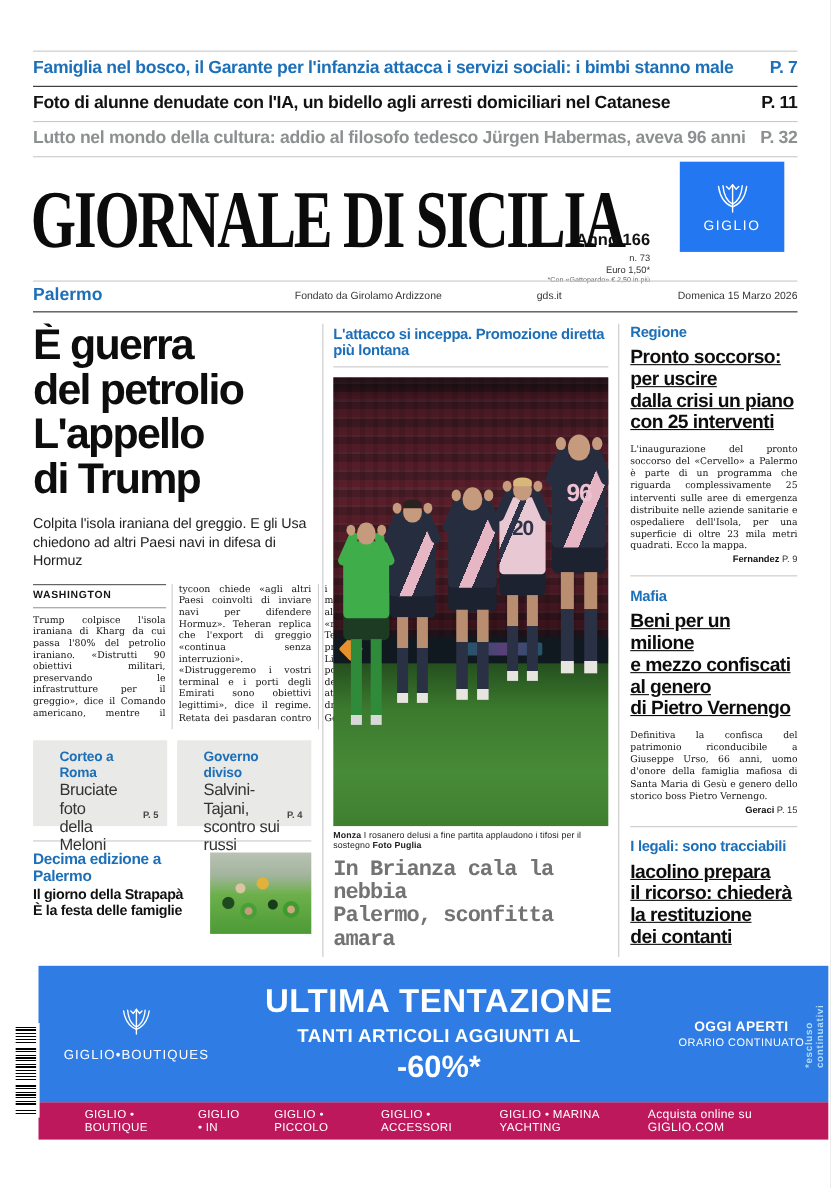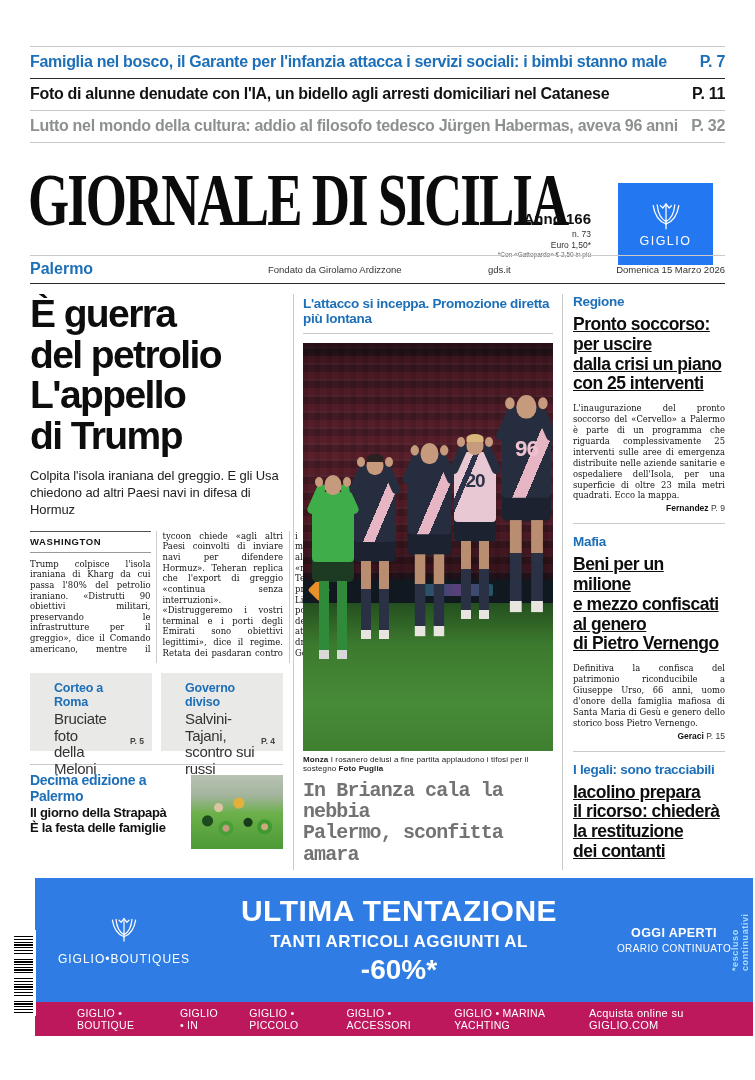--- a/index.html
+++ b/index.html
@@ -15,21 +15,21 @@
   .top-item.i1 { color:#121212; }
   .top-item.i2 { color:#8d9091;text-align:right; }
   .top-item .pg { font-weight:bold; margin-left:12px; white-space:nowrap; }
 
   
   .masthead { position:relative; margin:4px 30px 0; height:100px; }
   .mast-title { position:absolute; left:-2px; top:10px; font-family:"Liberation Serif", serif;
                 font-weight:900; font-size:54px; letter-spacing:-2px; white-space:nowrap;
                 transform:scaleY(1.38) scaleX(0.98); transform-origin:left top; color:#0b0b0b; }
   .logo-box { position:absolute; right:12px; top:0; width:95px; height:82px; background:#2377f0;
-              color:#fff; display:flex; flex-direction:column; align-items:center; justify-content:center;margin-top:36px; }
+              color:#fff; display:flex; flex-direction:column; align-items:center; justify-content:center; }
   .logo-box .logo-text { font-size:12.5px; letter-spacing:1.5px; margin-top:2px; }
   .anno { position:absolute; right:134px; top:62px; text-align:right; font-size:8.5px;
           line-height:1.3; color:#333; }
   .anno .b { font-weight:bold; font-size:15px; color:#111; }
   .anno .note { font-size:6.5px; color:#666; }
 
   
   .infobar { position:relative; margin:8px 30px 0; border-top:1px solid #c9c9c9;
              border-bottom:1.5px solid #2b2b2b; height:27px; }
   .infobar .edizione { position:absolute; left:0; top:4px; font-size:16px; font-weight:bold; color:#1d6fb8; }

